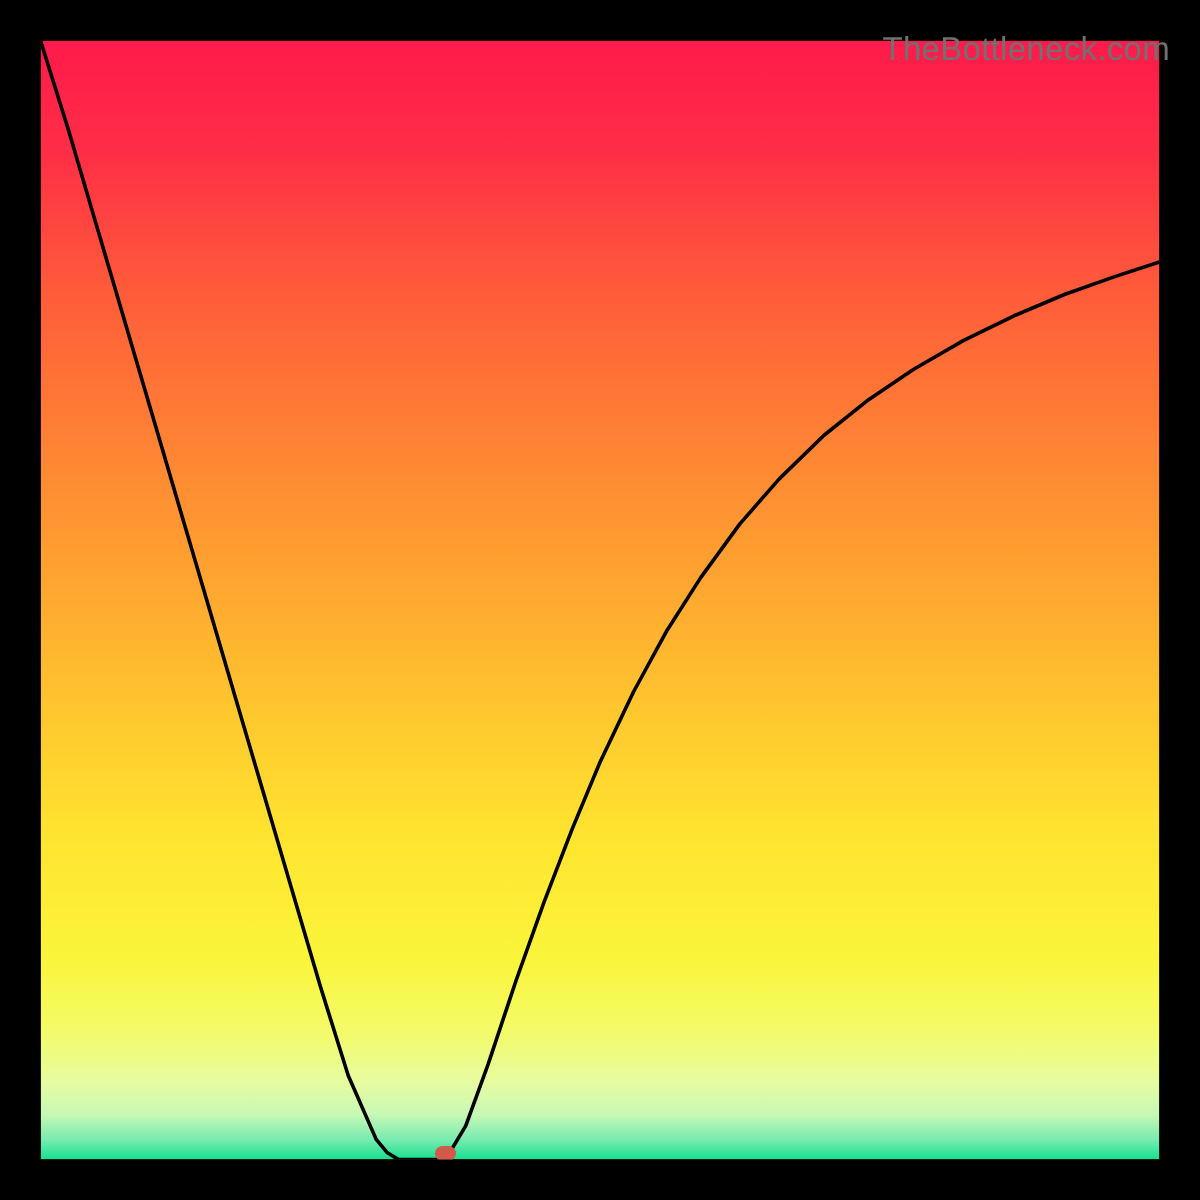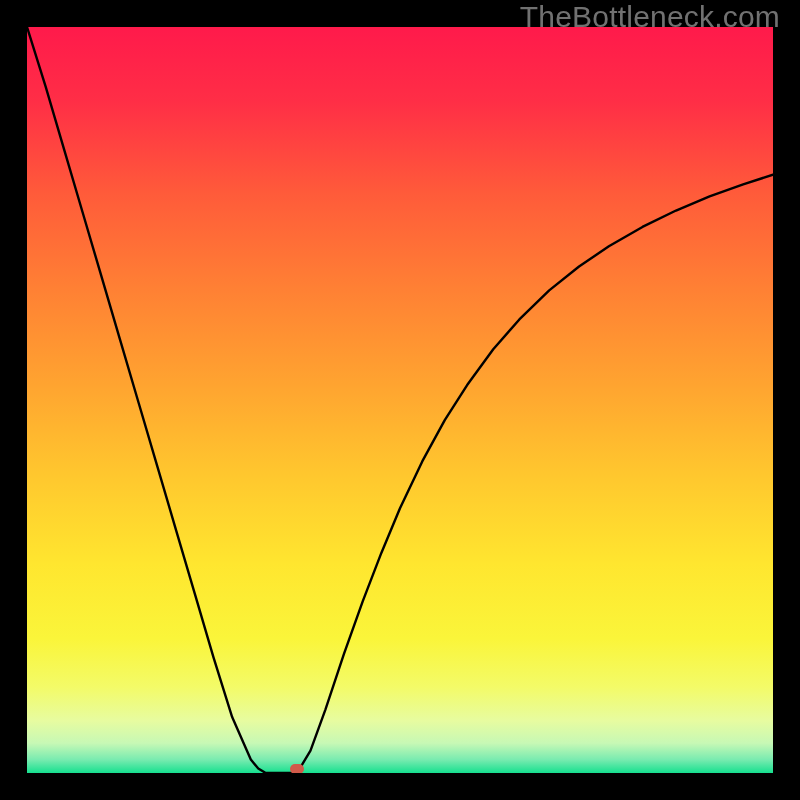--- a/index.html
+++ b/index.html
@@ -12,24 +12,24 @@
     font-family: Arial, Helvetica, sans-serif;
   }
   .frame {
     position: relative;
     width: 800px;
     height: 800px;
     background: #000;
   }
   .watermark {
     position: absolute;
-    top: 0;
+    top: 20px;
     right: 20px;
     color: #717171;
-    font-size: 30px;
+    font-size: 22px;
     font-weight: 400;
     letter-spacing: 0.2px;
     z-index: 5;
   }
   .plot-area {
     position: absolute;
     left: 27px;
     top: 27px;
     width: 746px;
     height: 746px;

